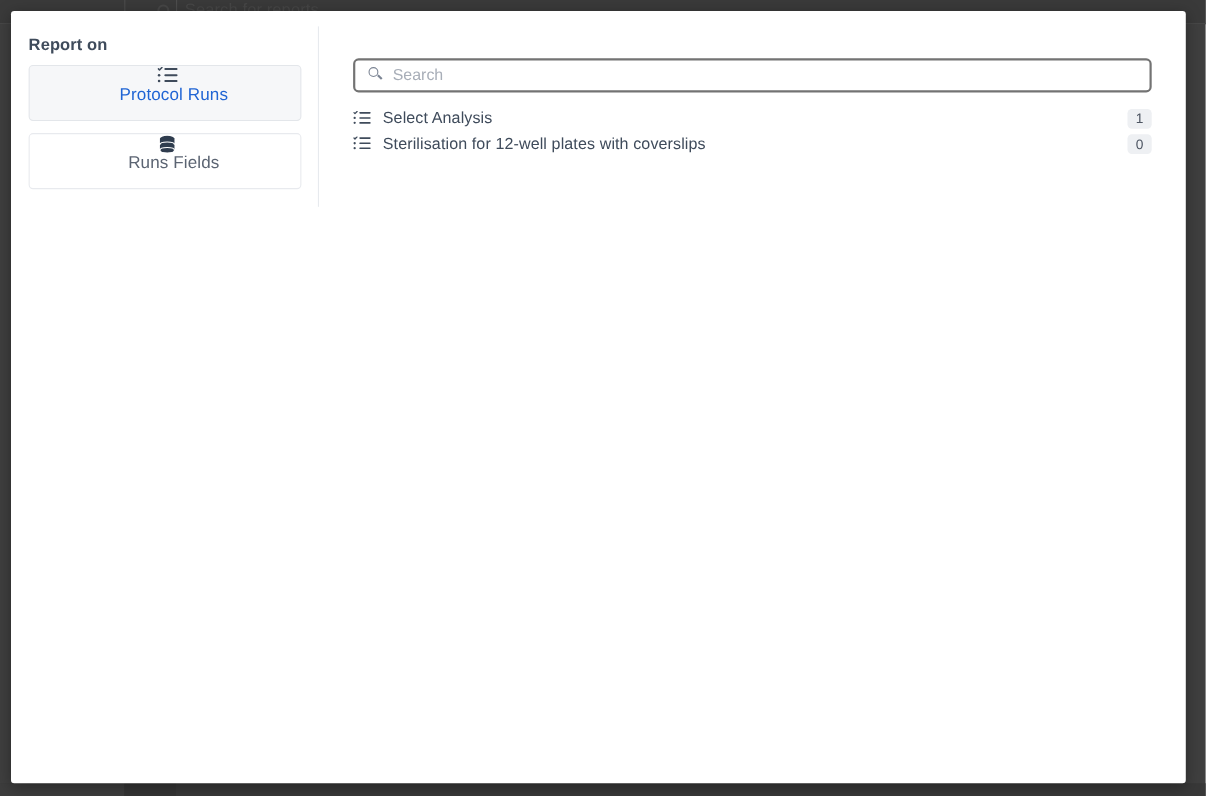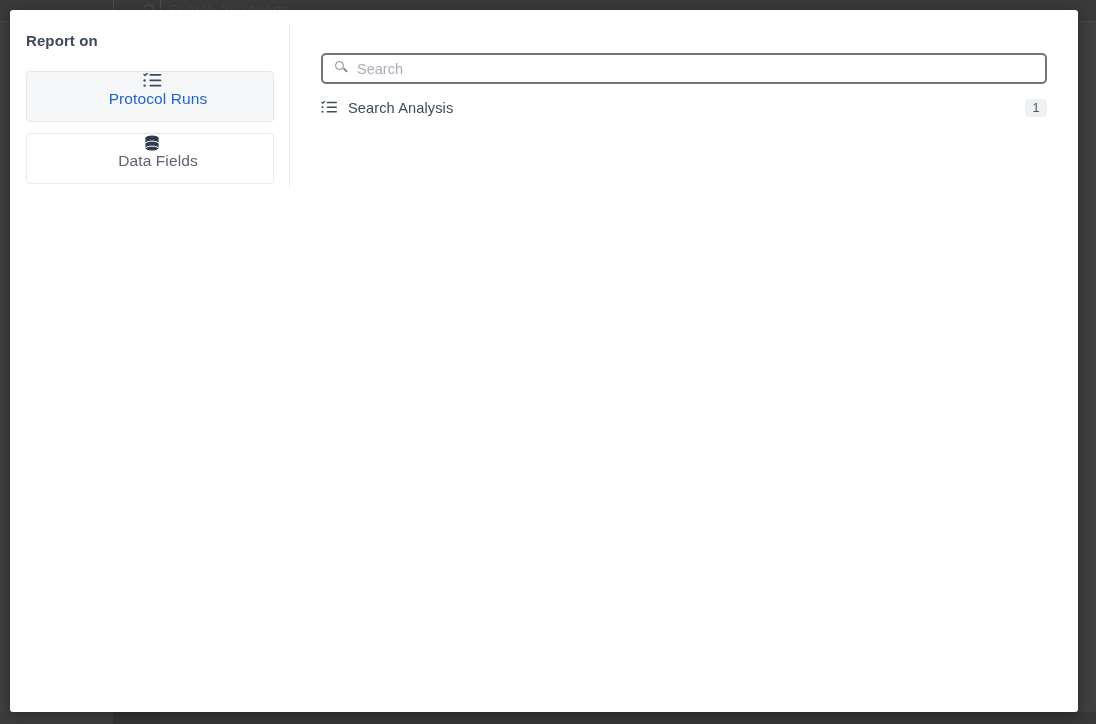--- a/index.html
+++ b/index.html
@@ -142,21 +142,21 @@
     right: 0;
     top: 14px;
     width: 1px;
     height: 164px;
     background: #e7eaee;
   }
   .report-on-label {
     font-size: 15px;
     font-weight: bold;
     color: #3f4b5b;
-    margin-bottom: 22px;
+    margin-bottom: 10px;
     letter-spacing: .1px;
   }
   .option-card {
     height: 51px;
     border: 1px solid #e8eaee;
     border-radius: 4px;
     display: flex;
     align-items: center;
     padding-left: 16px;
     margin-bottom: 11px;
@@ -309,21 +309,21 @@
       <div class="option-card">
         <span class="opt-icon">
           <svg width="18" height="17" viewBox="0 0 18 17" xmlns="http://www.w3.org/2000/svg">
             <ellipse cx="9" cy="3" rx="6.6" ry="2.5" fill="#2f3c4e"></ellipse>
             <path d="M2.4 3 V7 C2.4 8.4 5.4 9.5 9 9.5 C12.6 9.5 15.6 8.4 15.6 7 V3" fill="#2f3c4e"></path>
             <ellipse cx="9" cy="8.6" rx="6.6" ry="2.5" fill="#2f3c4e" stroke="#ffffff" stroke-width="1"></ellipse>
             <path d="M2.4 8.6 V12.4 C2.4 13.8 5.4 14.9 9 14.9 C12.6 14.9 15.6 13.8 15.6 12.4 V8.6" fill="#2f3c4e"></path>
             <ellipse cx="9" cy="13.6" rx="6.6" ry="2.5" fill="#2f3c4e" stroke="#ffffff" stroke-width="1"></ellipse>
           </svg>
         </span>
-        <span class="opt-label">Data Fields</span>
+        <span class="opt-label">Runs Fields</span>
       </div>
     </div>
 
     <div class="right-col">
 
       <div class="search-wrap">
         <input class="search-input" type="text" placeholder="Search" style="">
         <span class="search-icon"></span>
       </div>
 
@@ -333,22 +333,36 @@
           <span class="row-icon">
             <svg width="17" height="13" viewBox="0 0 17 13" xmlns="http://www.w3.org/2000/svg">
               <path d="M0.8 1.4 L1.7 2.3 L3.6 0.4" stroke="#3f4b5b" stroke-width="1.2" fill="none" stroke-linecap="round" stroke-linejoin="round"></path>
               <rect x="5.6" y="0.8" width="10.4" height="1.5" rx="0.75" fill="#3f4b5b"></rect>
               <circle cx="1.4" cy="6.2" r="1.05" fill="#3f4b5b"></circle>
               <rect x="5.6" y="5.5" width="10.4" height="1.5" rx="0.75" fill="#3f4b5b"></rect>
               <circle cx="1.4" cy="10.7" r="1.05" fill="#3f4b5b"></circle>
               <rect x="5.6" y="10" width="10.4" height="1.5" rx="0.75" fill="#3f4b5b"></rect>
             </svg>
           </span>
-          <span class="row-label">Search Analysis</span>
+          <span class="row-label">Select Analysis</span>
           <span class="row-badge">1</span>
         </div>
 
+        <div class="protocol-row">
+          <span class="row-icon">
+            <svg width="17" height="13" viewBox="0 0 17 13" xmlns="http://www.w3.org/2000/svg">
+              <path d="M0.8 1.4 L1.7 2.3 L3.6 0.4" stroke="#3f4b5b" stroke-width="1.2" fill="none" stroke-linecap="round" stroke-linejoin="round"></path>
+              <rect x="5.6" y="0.8" width="10.4" height="1.5" rx="0.75" fill="#3f4b5b"></rect>
+              <circle cx="1.4" cy="6.2" r="1.05" fill="#3f4b5b"></circle>
+              <rect x="5.6" y="5.5" width="10.4" height="1.5" rx="0.75" fill="#3f4b5b"></rect>
+              <circle cx="1.4" cy="10.7" r="1.05" fill="#3f4b5b"></circle>
+              <rect x="5.6" y="10" width="10.4" height="1.5" rx="0.75" fill="#3f4b5b"></rect>
+            </svg>
+          </span>
+          <span class="row-label">Sterilisation for 12-well plates with coverslips</span>
+          <span class="row-badge">0</span>
+        </div>
 
       </div>
     </div>
 
   </div>
 </div>
 
 </body></html>

